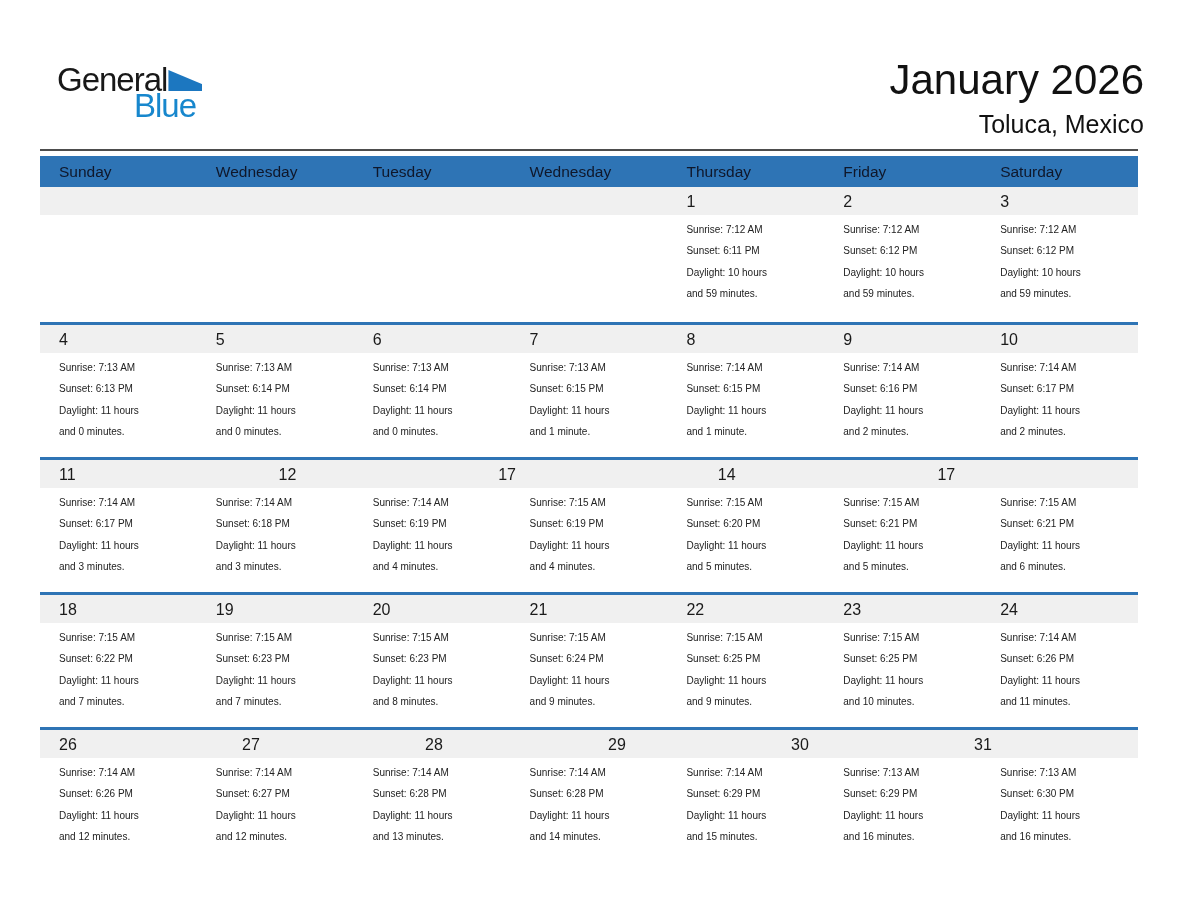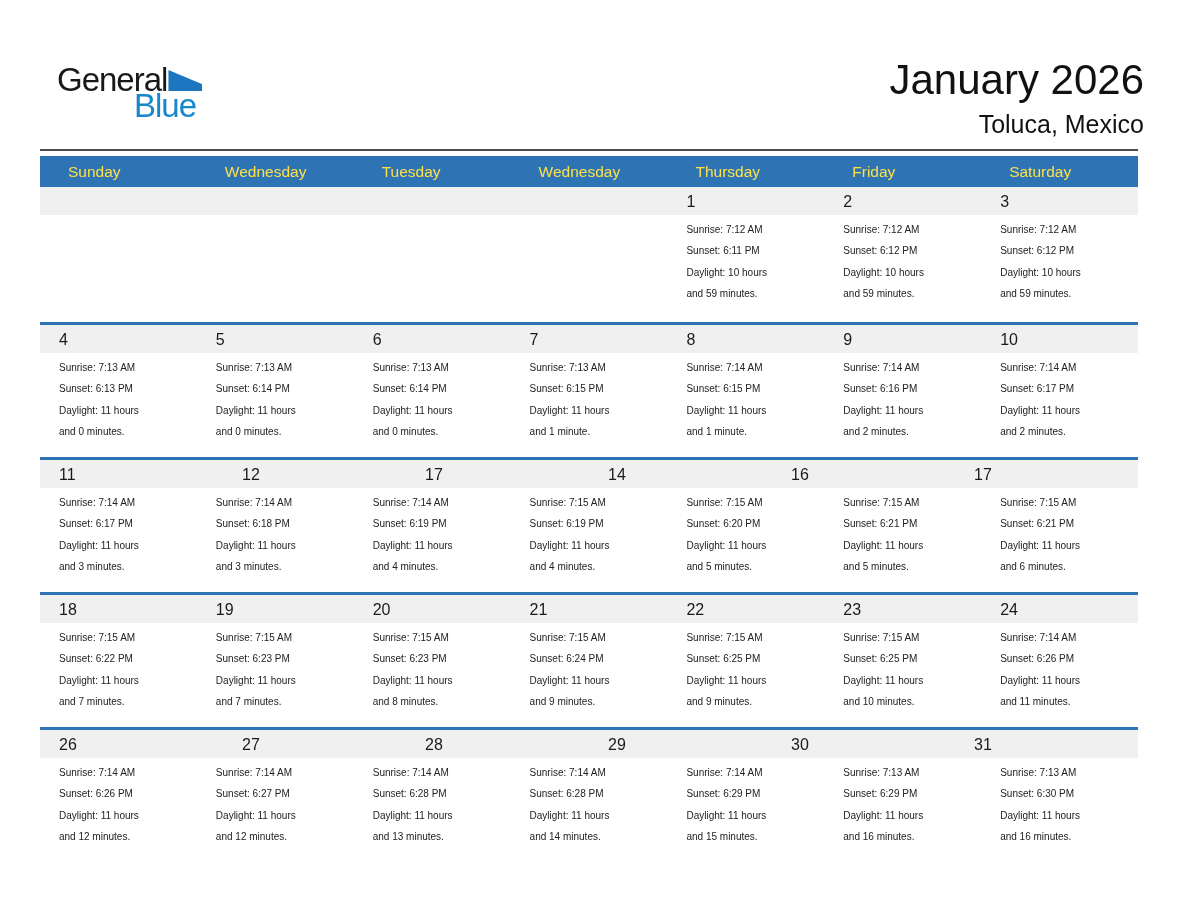--- a/index.html
+++ b/index.html
@@ -31,21 +31,21 @@
   
   .title-block { position:absolute; top:57px; right:44px; text-align:right; }
   .page-title { font-size:42px; font-weight:400; color:#111; line-height:1.1; }
   .page-location { font-size:25px; font-weight:400; color:#111; margin-top:7px;text-align:right; }
 
   
   .calendar { position:absolute; left:40px; top:149px; width:1098px; }
   .top-rule { height:2px; background:#4d4d4d; margin-bottom:5px; }
   .weekday-row { display:flex; height:31px; background:#2e74b5; }
   .weekday-cell {
-    flex:1 1 0; color:#fde047; font-size:15.5px; line-height:31px; padding-left:28px;
+    flex:1 1 0; color:#0f172a; font-size:15.5px; line-height:31px; padding-left:19px;
     overflow:hidden; white-space:nowrap;
   }
   .week-row { height:135px; background:#ffffff; }
   .week-row + .week-row { border-top:3px solid #2e74b5; height:135px; }
   .day-number-band { display:flex; height:28px; background:#f0f0f0; }
   .day-number-cell { flex:1 1 0; font-size:16px; line-height:29px; padding-left:19px; color:#1a1a1a; }
   .day-details-band { display:flex; }
   .day-details-cell {
     flex:1 1 0; padding:4px 6px 0 19px; font-size:10px; line-height:21.3px; color:#222222;
     overflow:hidden; white-space:nowrap;
@@ -167,21 +167,20 @@
               <div>and 2 minutes.</div>
             </div>
           </div>
         </div>
         <div class="week-row">
           <div class="day-number-band">
             <div class="day-number-cell">11</div>
             <div class="day-number-cell">12</div>
             <div class="day-number-cell">17</div>
             <div class="day-number-cell">14</div>
-            <div class="day-number-cell">16</div>
             <div class="day-number-cell">17</div>
           </div>
           <div class="day-details-band">
             <div class="day-details-cell">
               <div>Sunrise: 7:14 AM</div>
               <div>Sunset: 6:17 PM</div>
               <div>Daylight: 11 hours</div>
               <div>and 3 minutes.</div>
             </div>
             <div class="day-details-cell">

